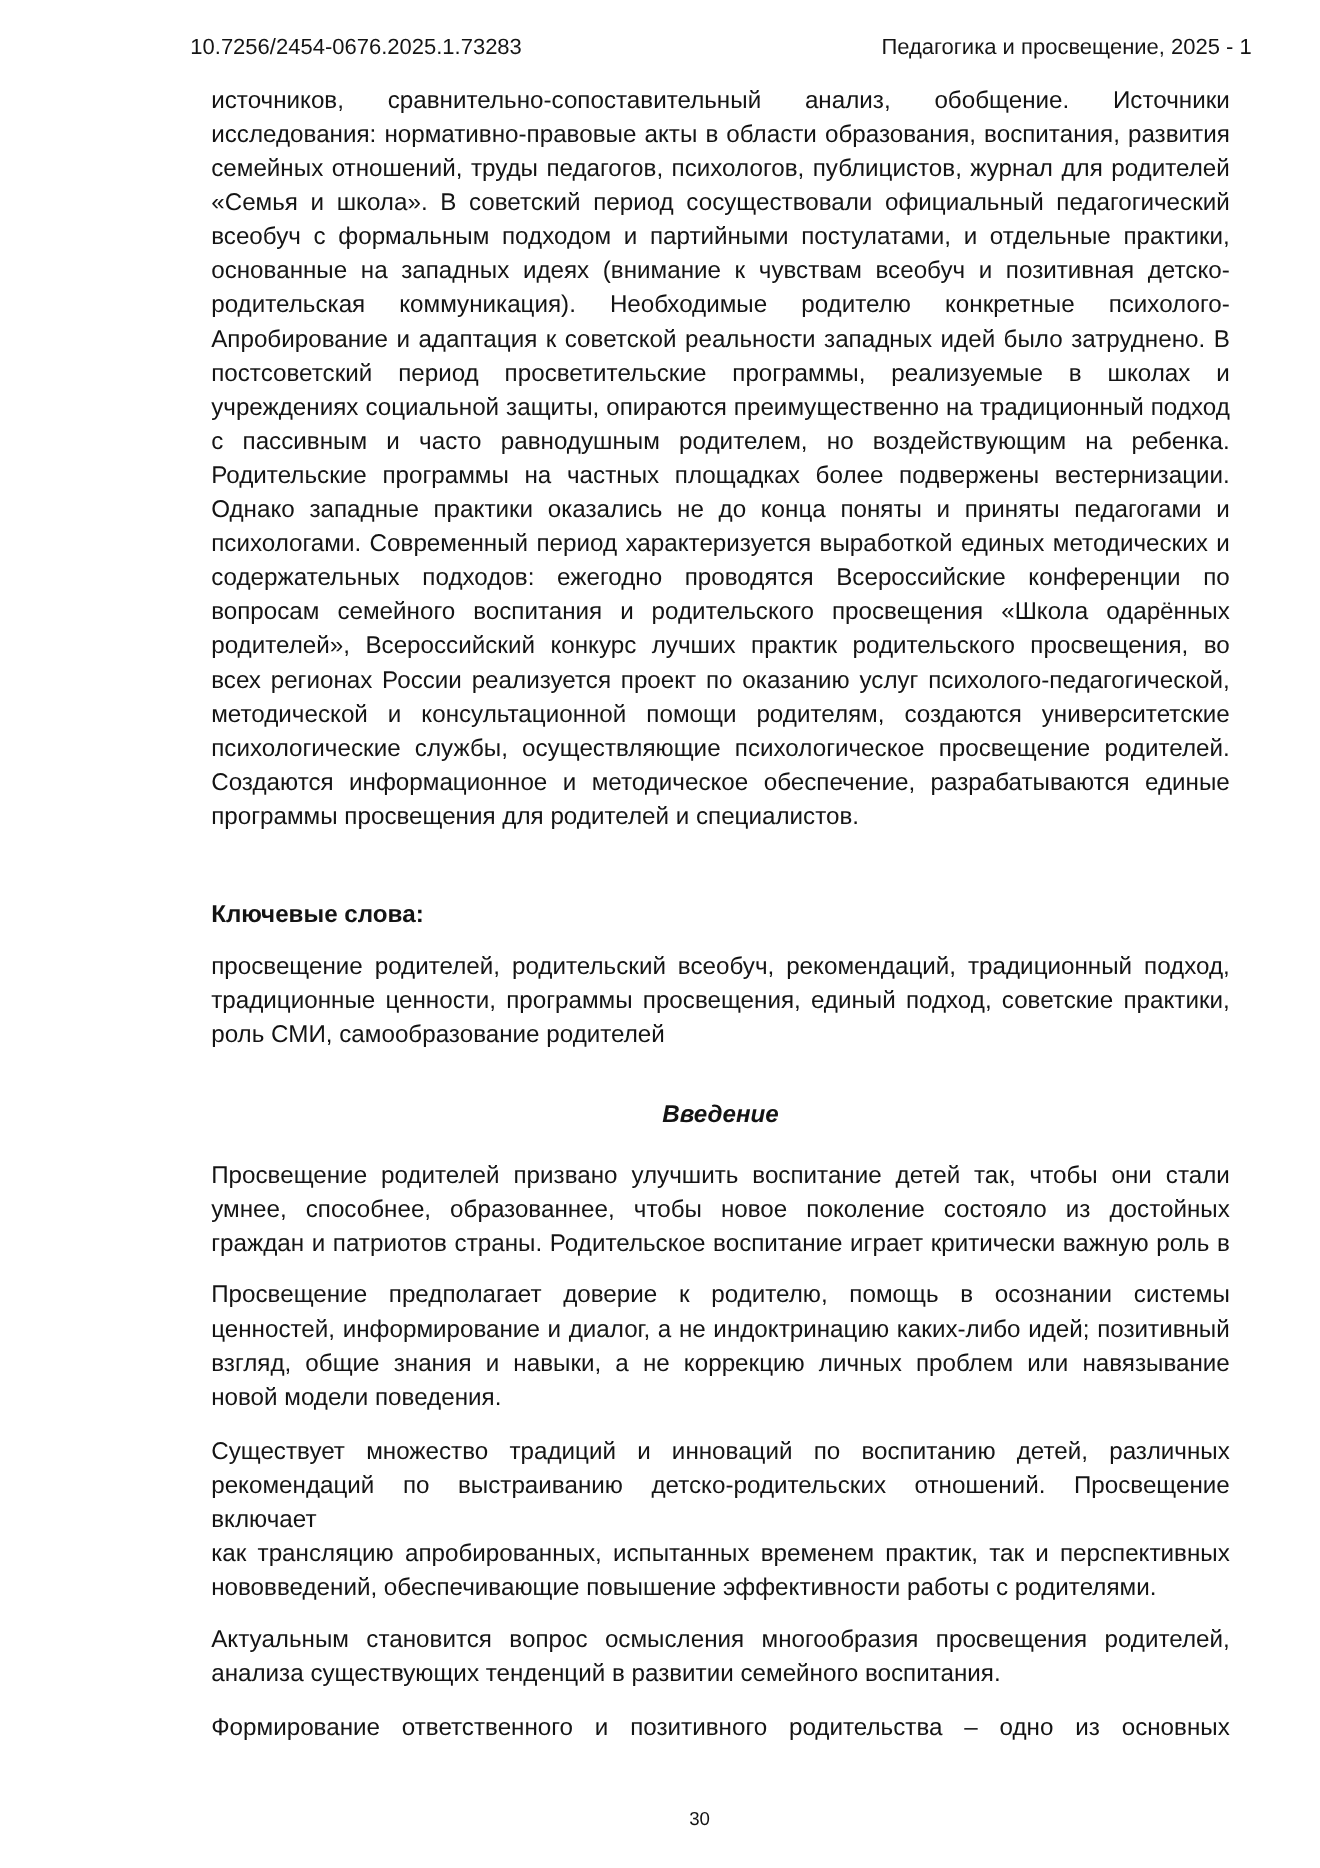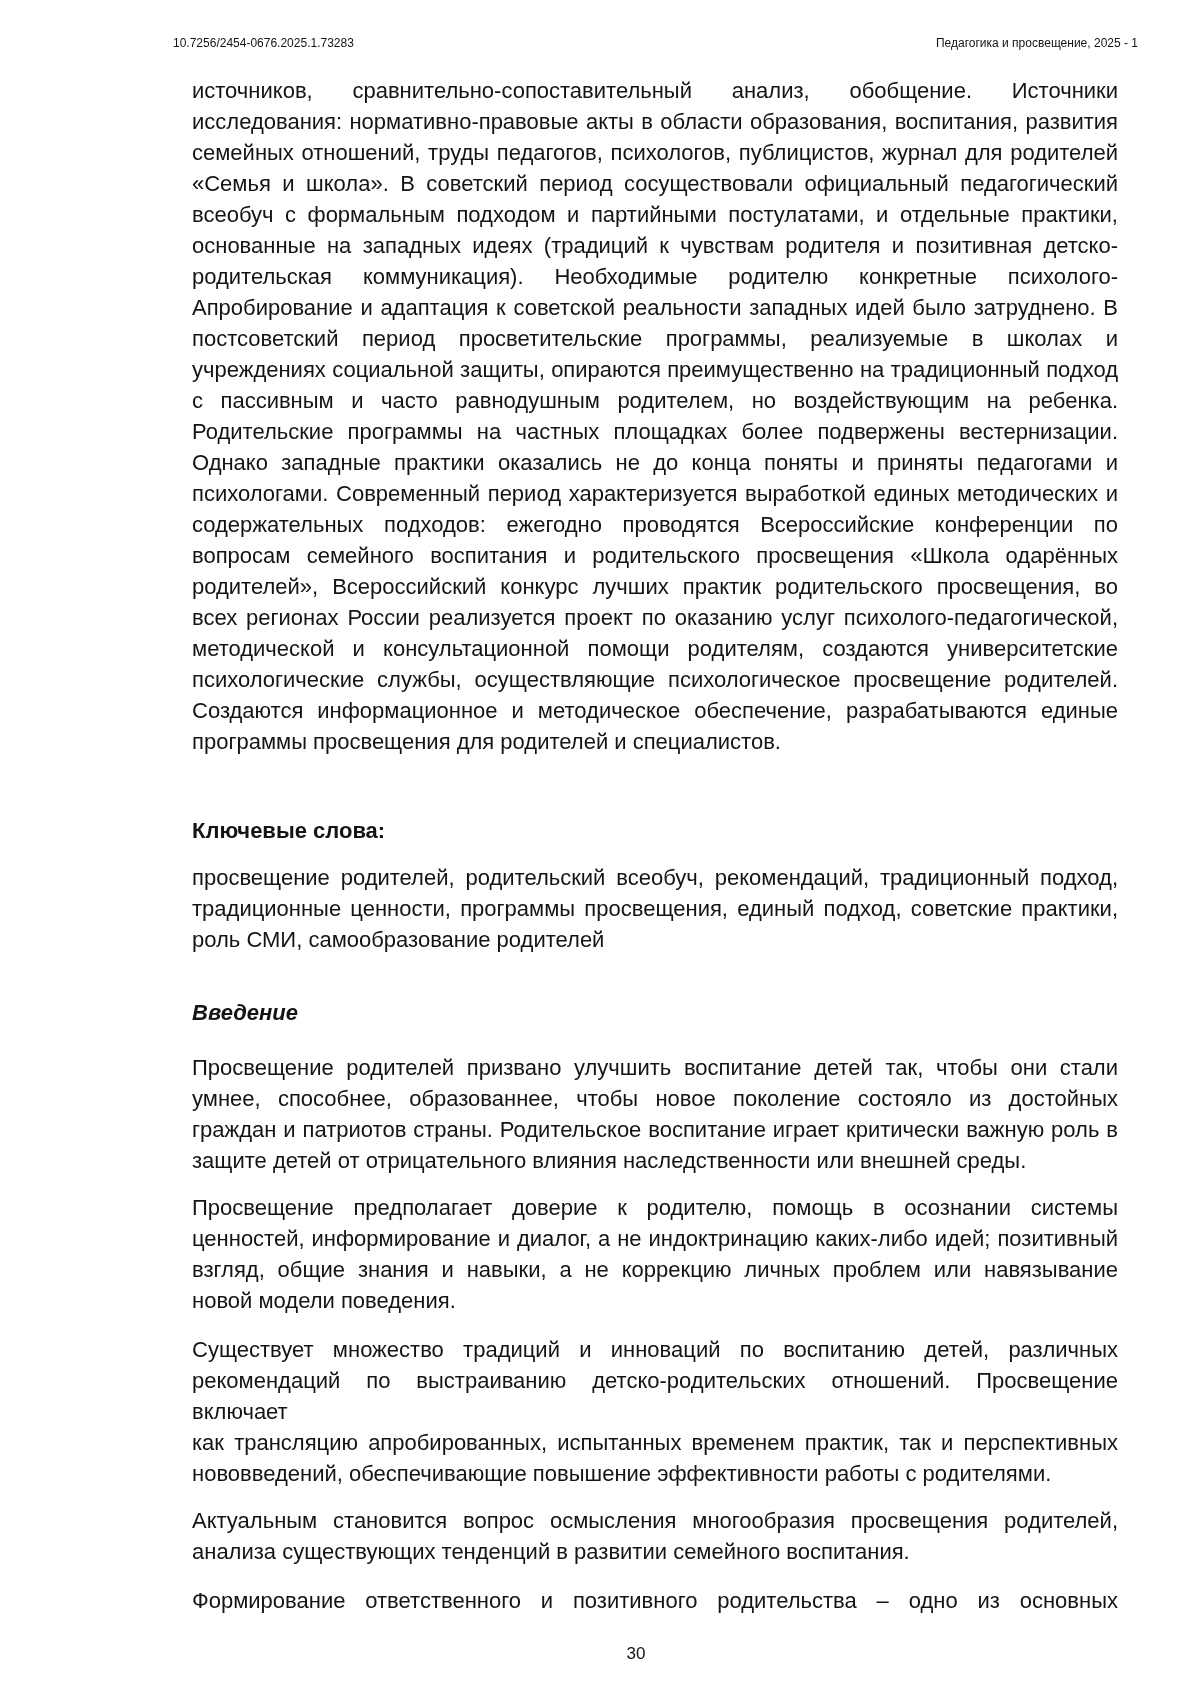--- a/index.html
+++ b/index.html
@@ -13,42 +13,42 @@
     overflow:hidden;
   }
   .header{
     position:absolute;
     top:33px;
     left:173px;
     width:965px;
     display:flex;
     justify-content:space-between;
     align-items:center;
-    font-size:12px;
+    font-size:20px;
     line-height:21px;
     white-space:nowrap;
   }
   .content{
     position:absolute;
     top:75px;
     left:192px;
     width:926px;
     font-size:22px;
     line-height:31px;
   }
   .block{margin:0;}
   .line{
     text-align:justify;
     text-align-last:justify;
   }
   .line.no-just{
     text-align-last:left;
   }
   .heading-bold{font-weight:bold;}
-  .heading-bold-italic{font-weight:bold;font-style:italic;}
+  .heading-bold-italic{font-weight:bold;font-style:italic;text-align:center;}
   [data-block-id="keywords-heading"]{margin-top:58px;}
   [data-block-id="keywords"]{margin-top:16px;}
   [data-block-id="intro-heading"]{margin-top:42px;}
   [data-block-id="intro-p1"]{margin-top:24px;}
   [data-block-id="intro-p2"]{margin-top:16px;}
   [data-block-id="intro-p3"]{margin-top:18px;}
   [data-block-id="intro-p4"]{margin-top:16px;}
   [data-block-id="intro-p5"]{margin-top:18px;}
   .footer{
     position:absolute;
@@ -70,21 +70,21 @@
     <span>Педагогика и просвещение, 2025 - 1</span>
   </div>
 
   <div class="content">
       <div class="block paragraph" data-block-id="abstract-continuation">
         <div class="line">источников, сравнительно-сопоставительный анализ, обобщение. Источники</div>
         <div class="line">исследования: нормативно-правовые акты в области образования, воспитания, развития</div>
         <div class="line">семейных отношений, труды педагогов, психологов, публицистов, журнал для родителей</div>
         <div class="line">«Семья и школа». В советский период сосуществовали официальный педагогический</div>
         <div class="line">всеобуч с формальным подходом и партийными постулатами, и отдельные практики,</div>
-        <div class="line">основанные на западных идеях (традиций к чувствам родителя и позитивная детско-</div>
+        <div class="line">основанные на западных идеях (внимание к чувствам всеобуч и позитивная детско-</div>
         <div class="line">родительская коммуникация). Необходимые родителю конкретные психолого-</div>
         <div class="line">Апробирование и адаптация к советской реальности западных идей было затруднено. В</div>
         <div class="line">постсоветский период просветительские программы, реализуемые в школах и</div>
         <div class="line">учреждениях социальной защиты, опираются преимущественно на традиционный подход</div>
         <div class="line">с пассивным и часто равнодушным родителем, но воздействующим на ребенка.</div>
         <div class="line">Родительские программы на частных площадках более подвержены вестернизации.</div>
         <div class="line">Однако западные практики оказались не до конца поняты и приняты педагогами и</div>
         <div class="line">психологами. Современный период характеризуется выработкой единых методических и</div>
         <div class="line">содержательных подходов: ежегодно проводятся Всероссийские конференции по</div>
         <div class="line">вопросам семейного воспитания и родительского просвещения «Школа одарённых</div>
@@ -99,21 +99,20 @@
       <div class="block paragraph" data-block-id="keywords">
         <div class="line">просвещение родителей, родительский всеобуч, рекомендаций, традиционный подход,</div>
         <div class="line">традиционные ценности, программы просвещения, единый подход, советские практики,</div>
         <div class="line no-just">роль СМИ, самообразование родителей</div>
       </div>
       <div class="block heading-bold-italic" data-block-id="intro-heading">Введение</div>
       <div class="block paragraph" data-block-id="intro-p1">
         <div class="line">Просвещение родителей призвано улучшить воспитание детей так, чтобы они стали</div>
         <div class="line">умнее, способнее, образованнее, чтобы новое поколение состояло из достойных</div>
         <div class="line">граждан и патриотов страны. Родительское воспитание играет критически важную роль в</div>
-        <div class="line no-just">защите детей от отрицательного влияния наследственности или внешней среды.</div>
       </div>
       <div class="block paragraph" data-block-id="intro-p2">
         <div class="line">Просвещение предполагает доверие к родителю, помощь в осознании системы</div>
         <div class="line">ценностей, информирование и диалог, а не индоктринацию каких-либо идей; позитивный</div>
         <div class="line">взгляд, общие знания и навыки, а не коррекцию личных проблем или навязывание</div>
         <div class="line no-just">новой модели поведения.</div>
       </div>
       <div class="block paragraph" data-block-id="intro-p3">
         <div class="line">Существует множество традиций и инноваций по воспитанию детей, различных</div>
         <div class="line">рекомендаций по выстраиванию детско-родительских отношений. Просвещение включает</div>

